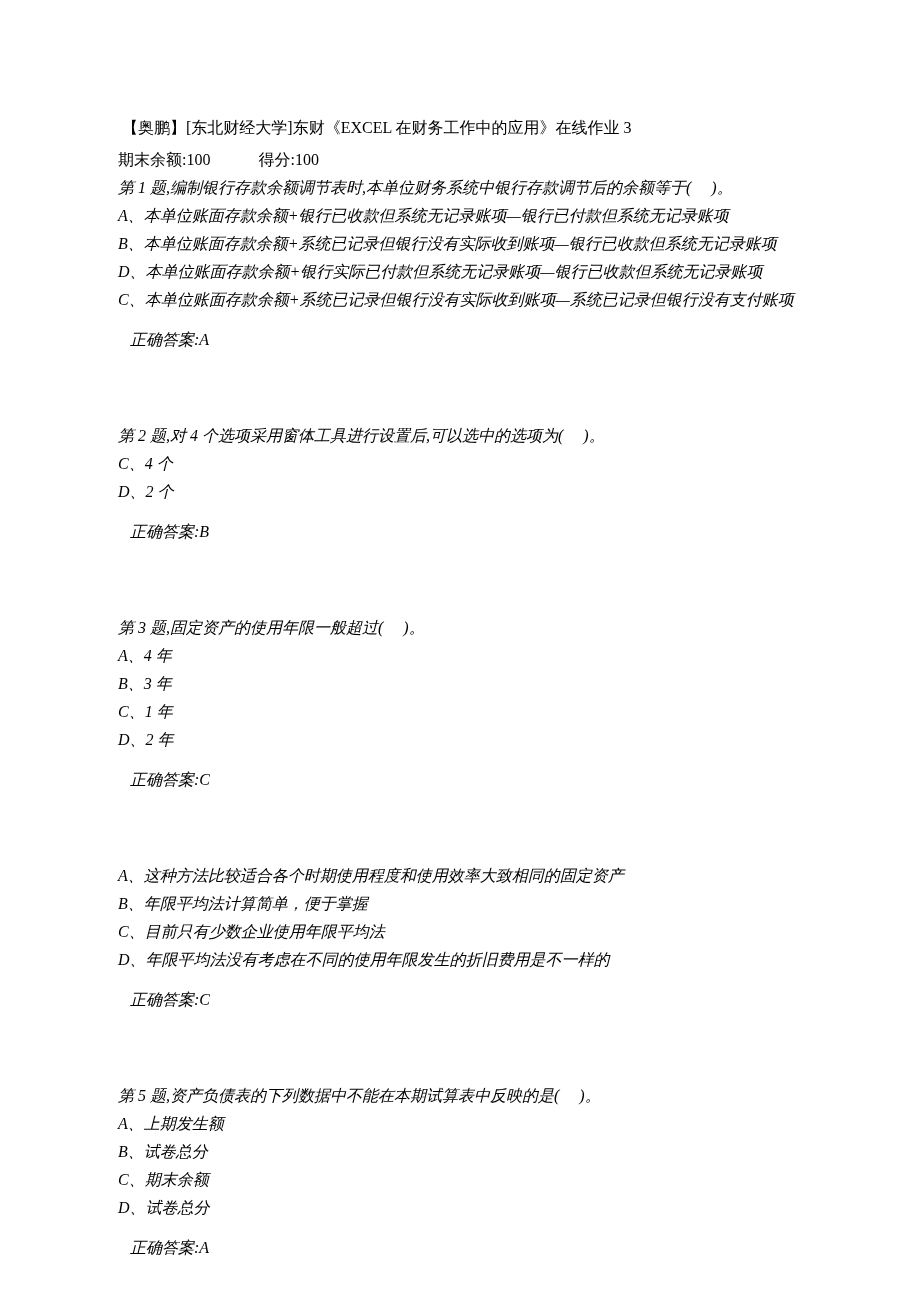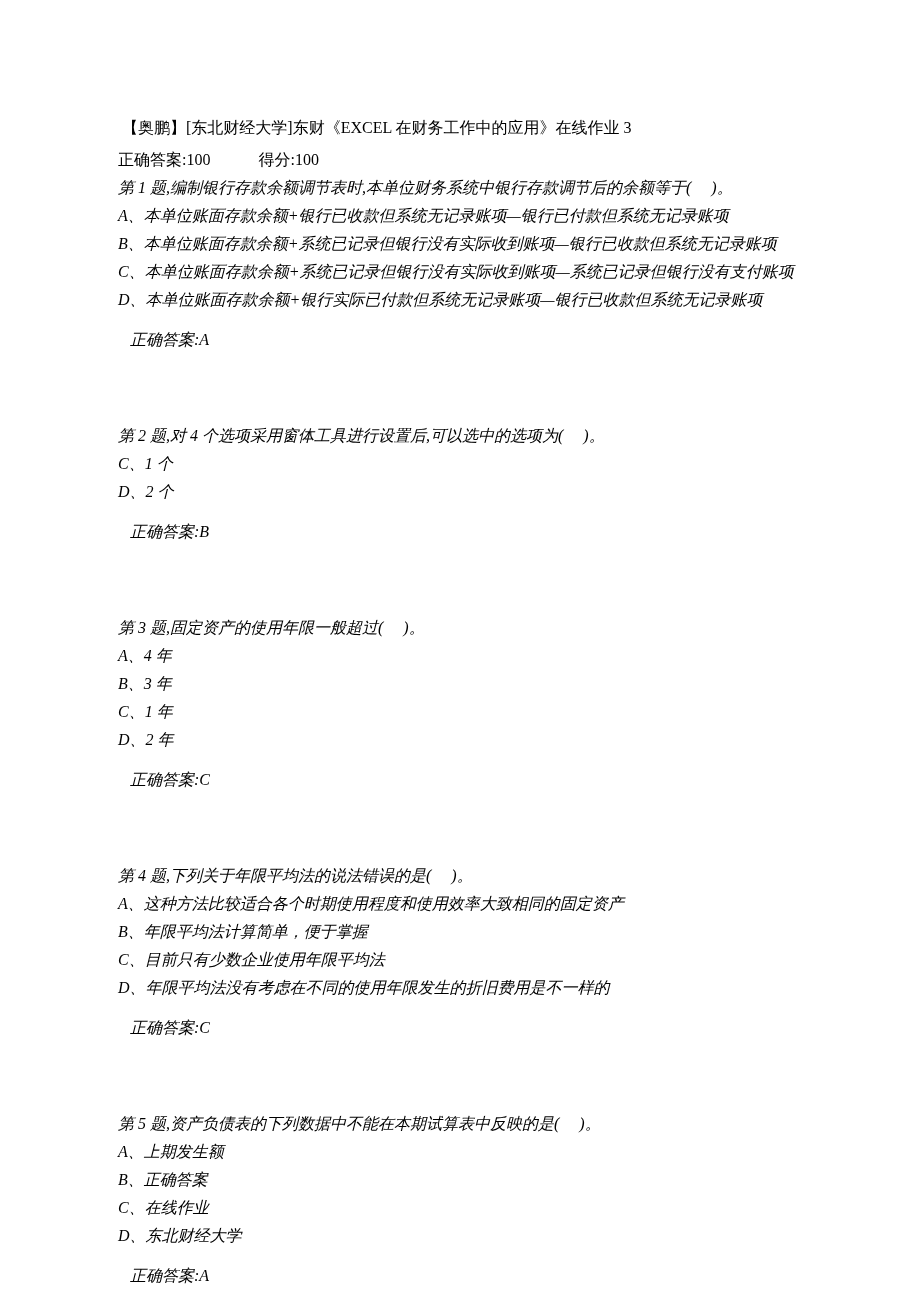--- a/index.html
+++ b/index.html
@@ -38,65 +38,64 @@
     }
     .spacer {
       height: 56px;
     }
   </style>
 </head>
 <body>
 
 <p class="header-line">【奥鹏】[东北财经大学]东财《EXCEL 在财务工作中的应用》在线作业 3</p>
 <p class="score-line">
-  <span>正确答案:100</span><span class="score-gap"></span><span>得分:100</span>
+  <span>期末余额:100</span><span class="score-gap"></span><span>得分:100</span>
 </p>
 
 <div class="question-block">
   <p class="question-text">第 1 题,编制银行存款余额调节表时,本单位财务系统中银行存款调节后的余额等于(　 )。</p>
   <p class="option">A、本单位账面存款余额+银行已收款但系统无记录账项—银行已付款但系统无记录账项</p>
   <p class="option">B、本单位账面存款余额+系统已记录但银行没有实际收到账项—银行已收款但系统无记录账项</p>
+  <p class="option">D、本单位账面存款余额+银行实际已付款但系统无记录账项—银行已收款但系统无记录账项</p>
   <p class="option">C、本单位账面存款余额+系统已记录但银行没有实际收到账项—系统已记录但银行没有支付账项</p>
-  <p class="option">D、本单位账面存款余额+银行实际已付款但系统无记录账项—银行已收款但系统无记录账项</p>
   <p class="answer">正确答案:A</p>
 </div>
 
 <div class="spacer"></div>
 
 <div class="question-block">
   <p class="question-text">第 2 题,对 4 个选项采用窗体工具进行设置后,可以选中的选项为(　 )。</p>
-  <p class="option">C、1 个</p>
+  <p class="option">C、4 个</p>
   <p class="option">D、2 个</p>
   <p class="answer">正确答案:B</p>
 </div>
 
 <div class="spacer"></div>
 
 <div class="question-block">
   <p class="question-text">第 3 题,固定资产的使用年限一般超过(　 )。</p>
   <p class="option">A、4 年</p>
   <p class="option">B、3 年</p>
   <p class="option">C、1 年</p>
   <p class="option">D、2 年</p>
   <p class="answer">正确答案:C</p>
 </div>
 
 <div class="spacer"></div>
 
 <div class="question-block">
-  <p class="question-text">第 4 题,下列关于年限平均法的说法错误的是(　 )。</p>
   <p class="option">A、这种方法比较适合各个时期使用程度和使用效率大致相同的固定资产</p>
   <p class="option">B、年限平均法计算简单，便于掌握</p>
   <p class="option">C、目前只有少数企业使用年限平均法</p>
   <p class="option">D、年限平均法没有考虑在不同的使用年限发生的折旧费用是不一样的</p>
   <p class="answer">正确答案:C</p>
 </div>
 
 <div class="spacer"></div>
 
 <div class="question-block">
   <p class="question-text">第 5 题,资产负债表的下列数据中不能在本期试算表中反映的是(　 )。</p>
   <p class="option">A、上期发生额</p>
-  <p class="option">B、正确答案</p>
-  <p class="option">C、在线作业</p>
-  <p class="option">D、东北财经大学</p>
+  <p class="option">B、试卷总分</p>
+  <p class="option">C、期末余额</p>
+  <p class="option">D、试卷总分</p>
   <p class="answer">正确答案:A</p>
 </div>
 
 </body></html>

